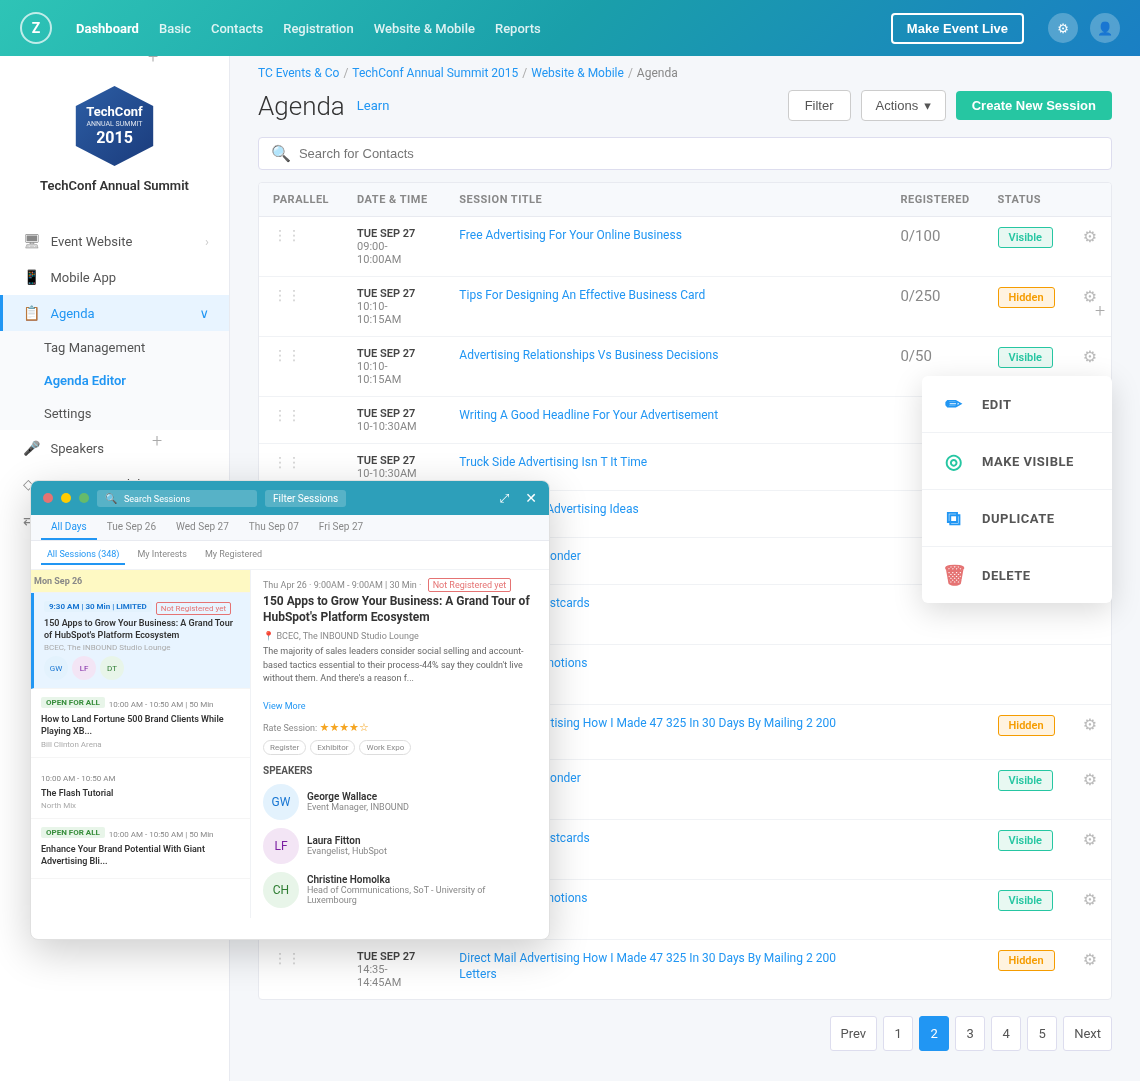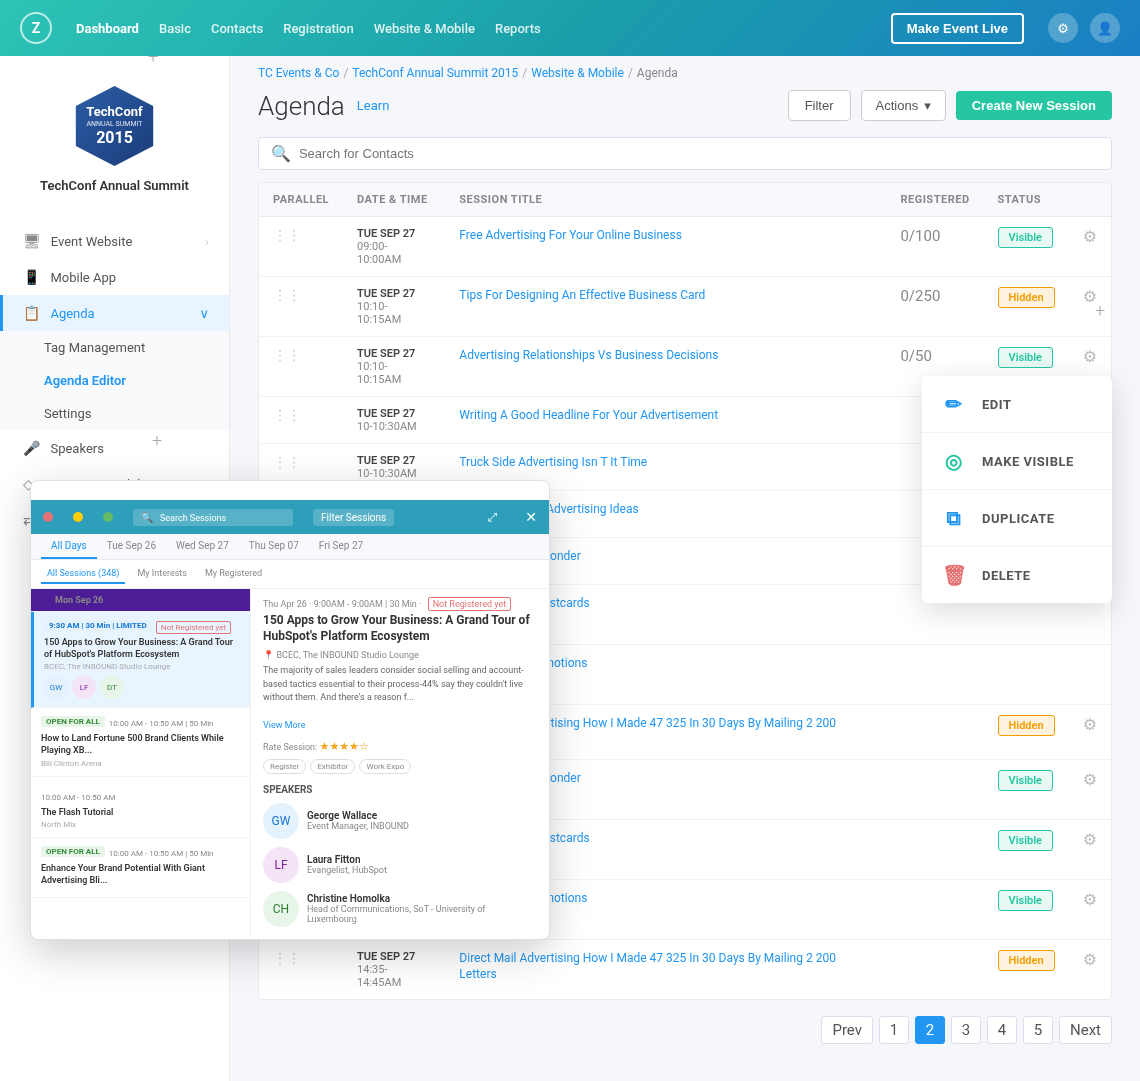--- a/index.html
+++ b/index.html
@@ -220,24 +220,24 @@
     .ctx-visible { color: #26c6a2; }
     .ctx-duplicate { color: #2196f3; }
     .ctx-delete { color: #e57373; }
 
     
     .pagination {
       display: flex; align-items: center; justify-content: flex-end;
       padding: 16px 28px; gap: 6px;
     }
     .page-btn {
-      width: 30px; height: 28px;
+      width: 30px; height: 35px;
       display: flex; align-items: center; justify-content: center;
       border: 1px solid #dde; border-radius: 3px;
-      font-size: 15px; color: #555; cursor: pointer;
+      font-size: 13px; color: #555; cursor: pointer;
       background: white;
     }
     .page-btn.active { background: #2196f3; color: white; border-color: #2196f3; }
     .page-btn.text { width: auto; padding: 0 10px; }
 
     
     .overlay-card {
       position: absolute;
       left: 30px;
       top: 480px;
@@ -247,22 +247,21 @@
       border-radius: 8px;
       box-shadow: 0 12px 40px rgba(0,0,0,0.2);
       z-index: 50;
       overflow: hidden;
       border: 1px solid #e0e0e0;
     }
     .overlay-top-bar {
       background: #2d9fba;
       height: 34px;
       display: flex; align-items: center; padding: 0 12px;
-      gap: 20px;
-      margin-top: 19px;
+      gap: 8px;
     }
     .overlay-dot { width: 10px; height: 10px; border-radius: 50%; }
     .overlay-search {
       background: rgba(255,255,255,0.2);
       border-radius: 3px; padding: 3px 8px;
       font-size: 10px; color: white; flex: 1; max-width: 160px;
     }
     .overlay-filter-btn {
       background: rgba(255,255,255,0.2);
       border-radius: 3px; padding: 3px 8px;
@@ -738,21 +737,21 @@
 
   <div style="display:flex;padding:4px 10px;gap:6px;background:white;border-bottom:1px solid #f0f2f5">
     <div class="overlay-tab active" style="font-size:9px;padding:4px 6px">All Sessions (348)</div>
     <div class="overlay-tab" style="font-size:9px;padding:4px 6px">My Interests</div>
     <div class="overlay-tab" style="font-size:9px;padding:4px 6px">My Registered</div>
   </div>
 
   <div class="overlay-body">
     <div class="overlay-list">
 
-      <div style="padding:6px 24px;font-size:9px;font-weight:700;color:#888;background:#4c1d95;border-bottom:1px solid #f0f2f5">Mon Sep 26</div>
+      <div style="padding:6px 3px;font-size:9px;font-weight:700;color:#888;background:#fef9c3;border-bottom:1px solid #f0f2f5">Mon Sep 26</div>
 
 
       <div class="overlay-session-item active">
         <div style="display:flex;align-items:center;gap:4px;margin-bottom:3px;flex-wrap:wrap">
           <span class="overlay-session-badge badge-blue">9:30 AM | 30 Min | LIMITED</span>
           <span style="font-size:8px;color:#e57373;border:1px solid #e57373;padding:1px 4px;border-radius:2px">Not Registered yet</span>
         </div>
         <div class="session-title-mini">150 Apps to Grow Your Business: A Grand Tour of HubSpot's Platform Ecosystem</div>
         <div class="session-loc-mini">BCEC, The INBOUND Studio Lounge</div>
         <div style="display:flex;gap:4px;margin-top:4px">

